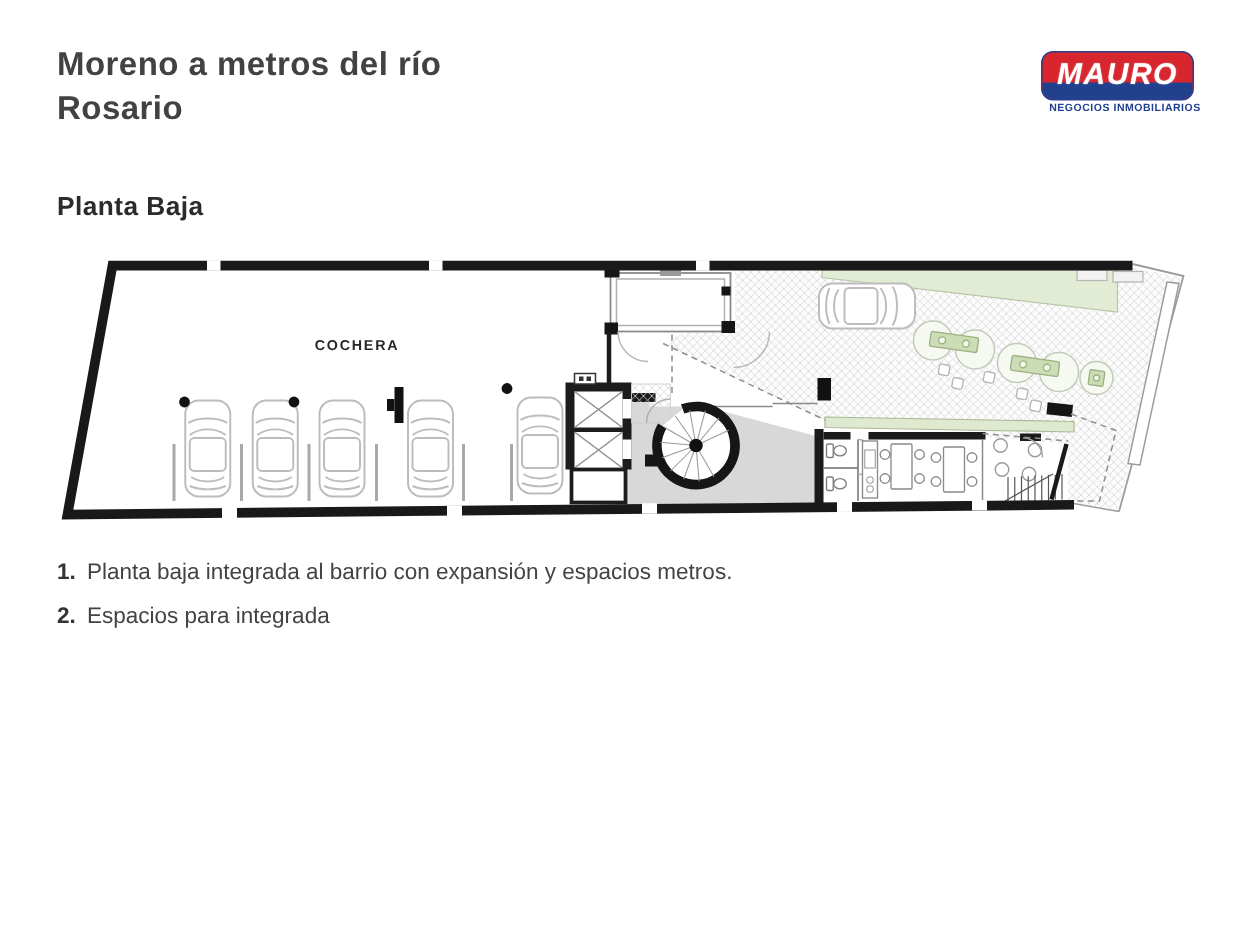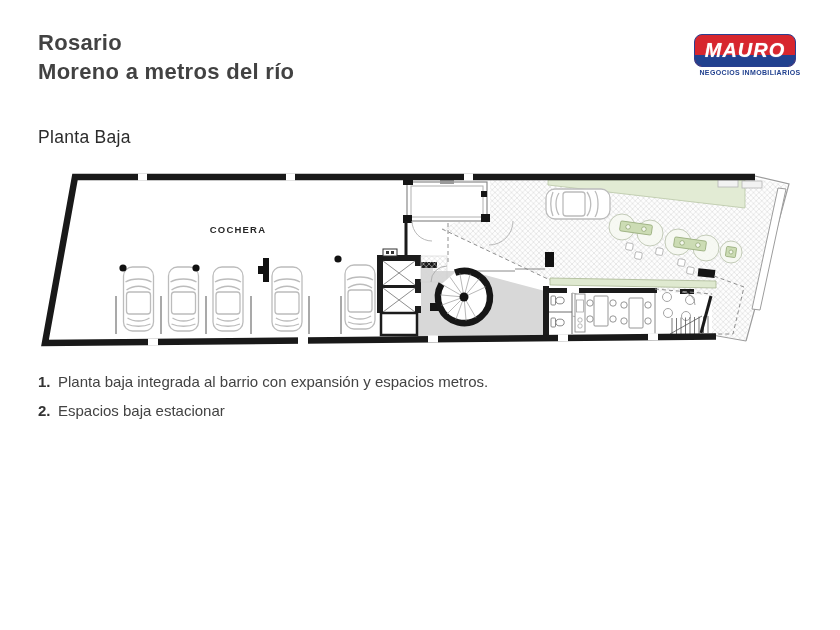--- a/index.html
+++ b/index.html
@@ -21,37 +21,37 @@
   .logo-blue{position:absolute;left:0;right:0;bottom:0;height:11px;background:#21418f;}
   .logo-text{
     position:absolute;inset:0;display:flex;align-items:center;justify-content:center;
     color:#fff;font-style:italic;font-weight:800;font-size:20px;letter-spacing:1px;
     text-shadow:0 0 1px rgba(255,255,255,.6);
   }
   .logo-tagline{
     margin-top:2px;font-size:7px;font-weight:700;color:#21418f;letter-spacing:.35px;white-space:nowrap;
   }
   .section-heading{
-    position:absolute;left:38px;top:127px;font-size:17.5px;font-weight:400;color:#2b2b2b;letter-spacing:.3px;
+    position:absolute;left:38px;top:127px;font-size:17.5px;font-weight:700;color:#2b2b2b;letter-spacing:.3px;
   }
   
   .plan-svg{position:absolute;left:0;top:0;width:840px;height:630px;}
   
   .notes{position:absolute;left:38px;top:373px;font-size:15px;color:#434343;}
   .note-row{display:flex;margin-bottom:10px;line-height:1.25;}
   .note-num{font-weight:700;width:20px;flex:0 0 auto;color:#333;}
 </style>
 </head>
 <body>
 
 <div class="page">
 
   <div class="title">
+    <div>Moreno a metros del río</div>
     <div>Rosario</div>
-    <div>Moreno a metros del río</div>
   </div>
 
   <div class="logo-wrap">
     <div class="logo-box">
       <div class="logo-blue"></div>
       <div class="logo-text">MAURO</div>
     </div>
     <div class="logo-tagline">NEGOCIOS INMOBILIARIOS</div>
   </div>
 
@@ -283,17 +283,17 @@
     </g>
   </svg>
 
   <div class="notes">
     <div class="note-row">
       <span class="note-num">1.</span>
       <span>Planta baja integrada al barrio con expansión y espacios metros.</span>
     </div>
     <div class="note-row">
       <span class="note-num">2.</span>
-      <span>Espacios baja estacionar</span>
+      <span>Espacios para integrada</span>
     </div>
   </div>
 
 </div>
 
 </body></html>

